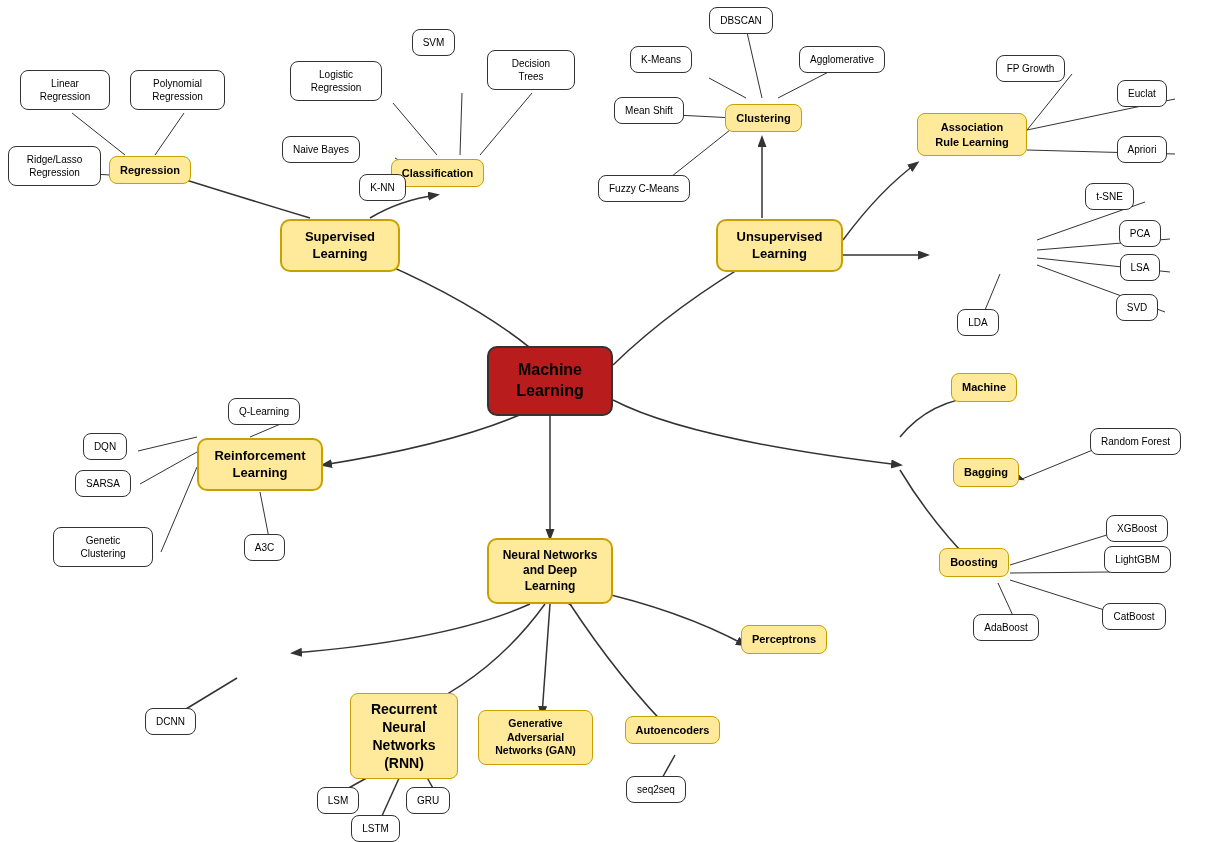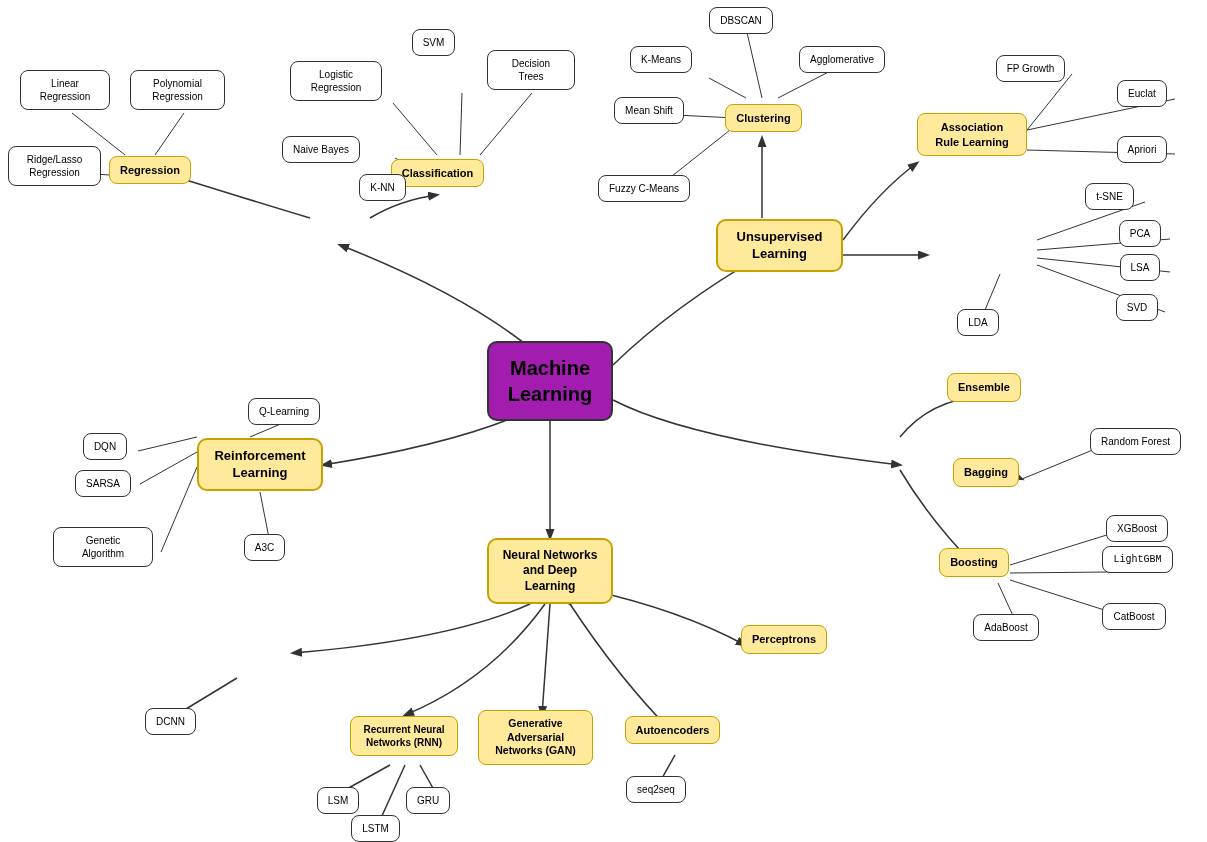--- a/index.html
+++ b/index.html
@@ -33,25 +33,25 @@
     .node-box {
       border: 1.5px solid #333;
       border-radius: 8px;
       padding: 6px 10px;
       background: #fff;
       font-size: 10px;
       line-height: 1.3;
       text-align: center;
     }
     .node-main {
-      background: #a21caf;
+      background: #b91c1c;
       border: 2.5px solid #333;
       border-radius: 10px;
       padding: 12px 18px;
-      font-size: 20px;
+      font-size: 16px;
       font-weight: bold;
       text-align: center;
       line-height: 1.3;
     }
     .node-secondary {
       background: #ffe99a;
       border: 2px solid #c8a000;
       border-radius: 10px;
       padding: 8px 12px;
       font-size: 13px;
@@ -164,20 +164,25 @@
       </marker>
     </defs>
   </svg>
 
   <div class="node" style="left:487px; top:348px; width:126px; height:66px;">
     <div class="node-main">
       <span>Machine Learning</span>
     </div>
   </div>
 
+  <div class="node" style="left:280px; top:218px; width:120px; height:55px;">
+    <div class="node-secondary">
+      <span>Supervised Learning</span>
+    </div>
+  </div>
 
   <div class="node" style="left:716px; top:218px; width:127px; height:55px;">
     <div class="node-secondary">
       <span>Unsupervised Learning</span>
     </div>
   </div>
 
   <div class="node" style="left:197px; top:437px; width:126px; height:55px;justify-content:center;">
     <div class="node-secondary">
       <span>Reinforcement Learning</span>
@@ -211,39 +216,39 @@
 
   <div class="node" style="left:917px; top:107px; width:110px; height:55px;">
     <div class="node-tertiary">
       <span>Association Rule Learning</span>
     </div>
   </div>
 
 
   <div class="node" style="left:943px; top:370px; width:82px; height:35px;">
     <div class="node-tertiary">
-      <span>Ensemble</span>
+      <span>Machine</span>
     </div>
   </div>
 
   <div class="node" style="left:950px; top:455px; width:72px; height:35px;">
     <div class="node-tertiary">
       <span>Bagging</span>
     </div>
   </div>
 
   <div class="node" style="left:938px; top:545px; width:72px; height:35px;">
     <div class="node-tertiary">
       <span>Boosting</span>
     </div>
   </div>
 
 
   <div class="node" style="left:350px; top:710px; width:108px; height:52px;">
-    <div class="node-tertiary" style="font-size:10px;">
+    <div class="node-tertiary" style="font-size:14px;">
       <span>Recurrent Neural Networks (RNN)</span>
     </div>
   </div>
 
   <div class="node" style="left:478px; top:710px; width:115px; height:55px;">
     <div class="node-tertiary" style="font-size:10.5px;">
       <span>Generative Adversarial Networks (GAN)</span>
     </div>
   </div>
 
@@ -378,41 +383,41 @@
       <span>SVD</span>
     </div>
   </div>
 
   <div class="node" style="left:953px; top:308px; width:50px; height:28px;">
     <div class="node-box">
       <span>LDA</span>
     </div>
   </div>
 
-  <div class="node" style="left:222px; top:397px; width:84px; height:28px;margin-left:20px;">
+  <div class="node" style="left:222px; top:397px; width:84px; height:28px;">
     <div class="node-box">
       <span>Q-Learning</span>
     </div>
   </div>
 
   <div class="node" style="left:80px; top:432px; width:50px; height:28px;">
     <div class="node-box">
       <span>DQN</span>
     </div>
   </div>
 
   <div class="node" style="left:73px; top:465px; width:60px; height:36px;">
     <div class="node-box">
       <span>SARSA</span>
     </div>
   </div>
 
   <div class="node" style="left:53px; top:533px; width:100px; height:28px;">
     <div class="node-box">
-      <span>Genetic Algorithm</span>
+      <span>Genetic Clustering</span>
     </div>
   </div>
 
   <div class="node" style="left:242px; top:533px; width:45px; height:28px;">
     <div class="node-box">
       <span>A3C</span>
     </div>
   </div>
 
   <div class="node" style="left:1088px; top:427px; width:95px; height:28px;">
@@ -420,21 +425,21 @@
       <span>Random Forest</span>
     </div>
   </div>
 
   <div class="node" style="left:1102px; top:514px; width:70px; height:28px;">
     <div class="node-box">
       <span>XGBoost</span>
     </div>
   </div>
 
-  <div class="node" style="left:1100px; top:552px; width:75px; height:15px;font-family:Liberation Mono, monospace;">
+  <div class="node" style="left:1100px; top:552px; width:75px; height:15px;">
     <div class="node-box">
       <span>LightGBM</span>
     </div>
   </div>
 
   <div class="node" style="left:970px; top:613px; width:72px; height:28px;">
     <div class="node-box">
       <span>AdaBoost</span>
     </div>
   </div>

